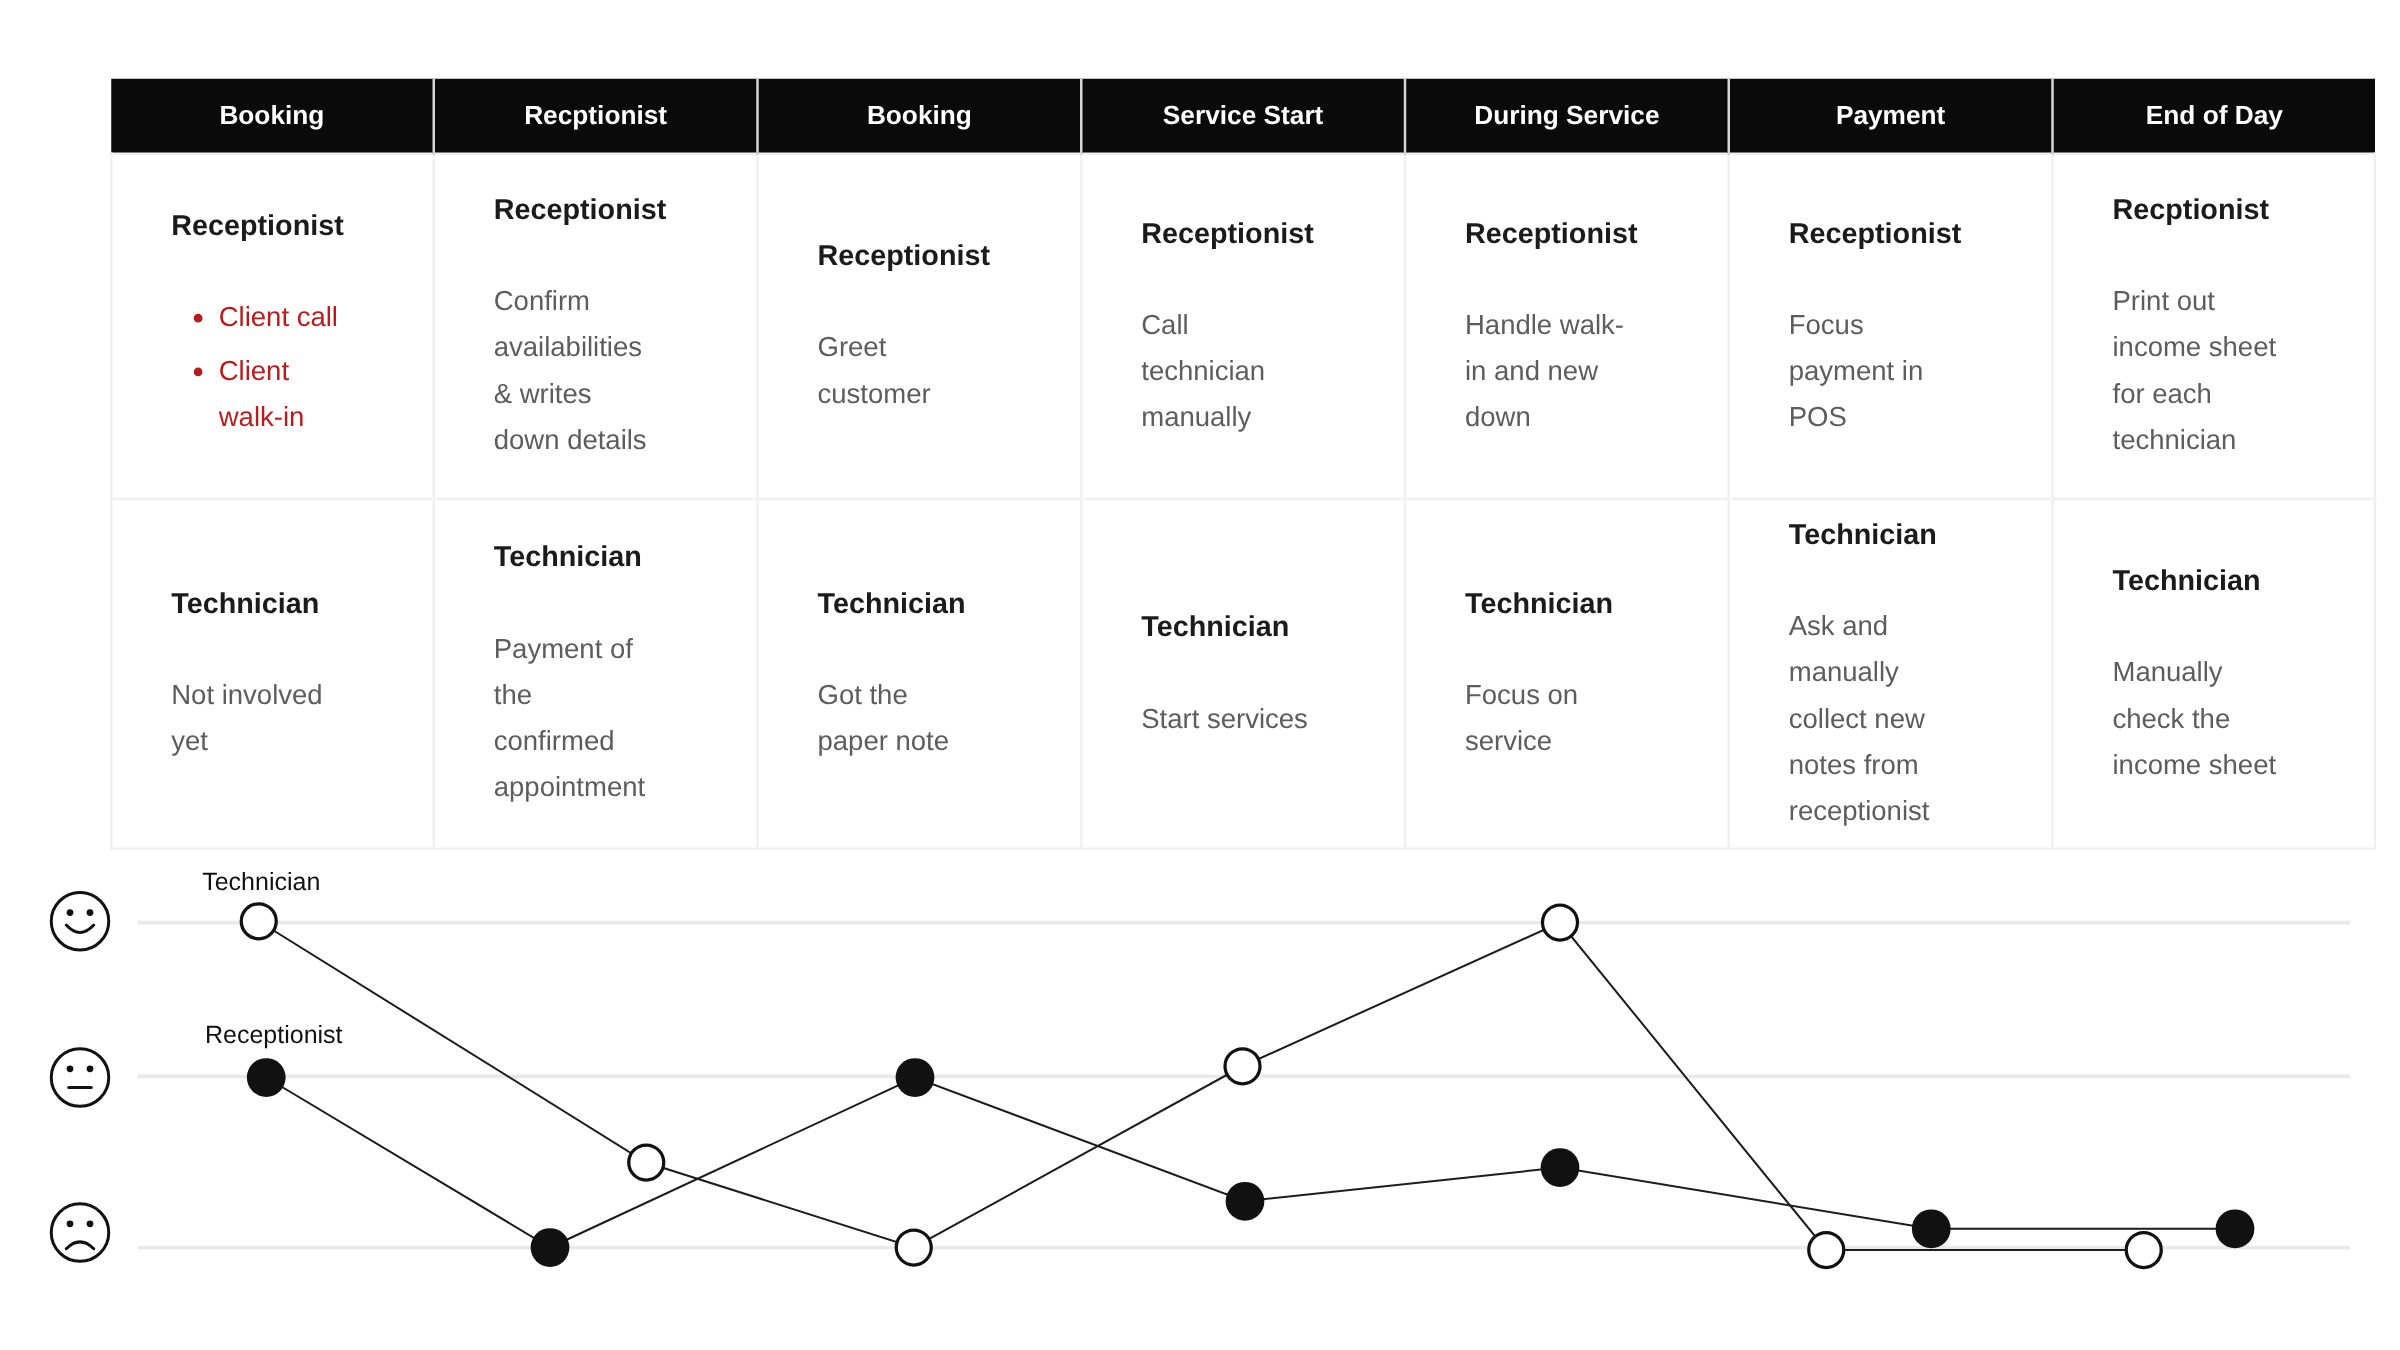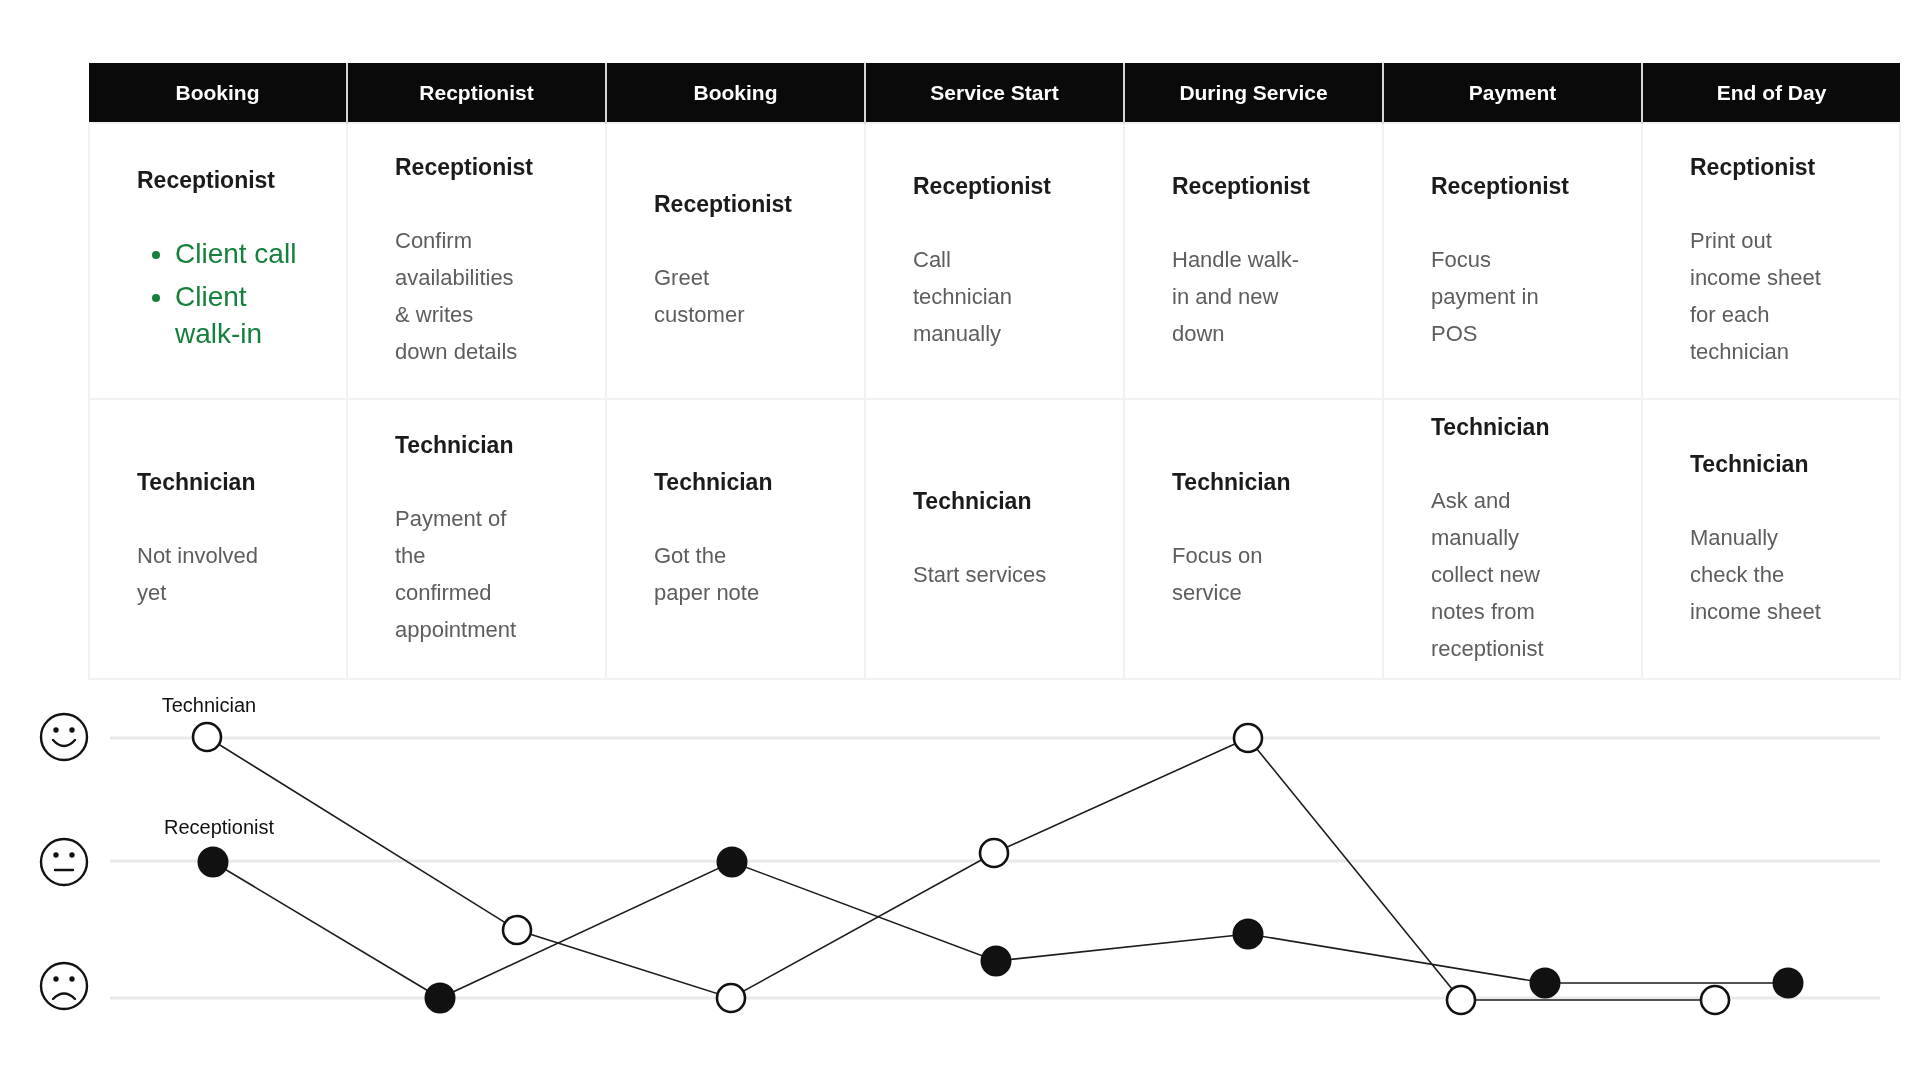--- a/index.html
+++ b/index.html
@@ -21,21 +21,21 @@
   }
   tr.row-technician td{height:278px;}
   .cell-heading{
     font-size:23px;font-weight:700;color:#1b1b1b;line-height:30px;margin:0 0 40px 0;
   }
   .cell-body{
     font-size:22px;color:#5d5d5d;line-height:37px;white-space:pre-line;
   }
   ul.cell-bullets{margin:0;padding-left:38px;list-style:disc;}
   ul.cell-bullets li{
-    font-size:28px;color:#15803d;line-height:37px;white-space:pre-line;margin-bottom:6px;
+    font-size:22px;color:#b91c1c;line-height:37px;white-space:pre-line;margin-bottom:6px;
   }
   svg.journey-chart{position:absolute;left:0;top:680px;width:1920px;height:400px;}
   svg text{font-family:"Liberation Sans", sans-serif;}
 </style>
 </head>
 <body>
 
 <div class="stage-table">
   <table>
     <thead>

